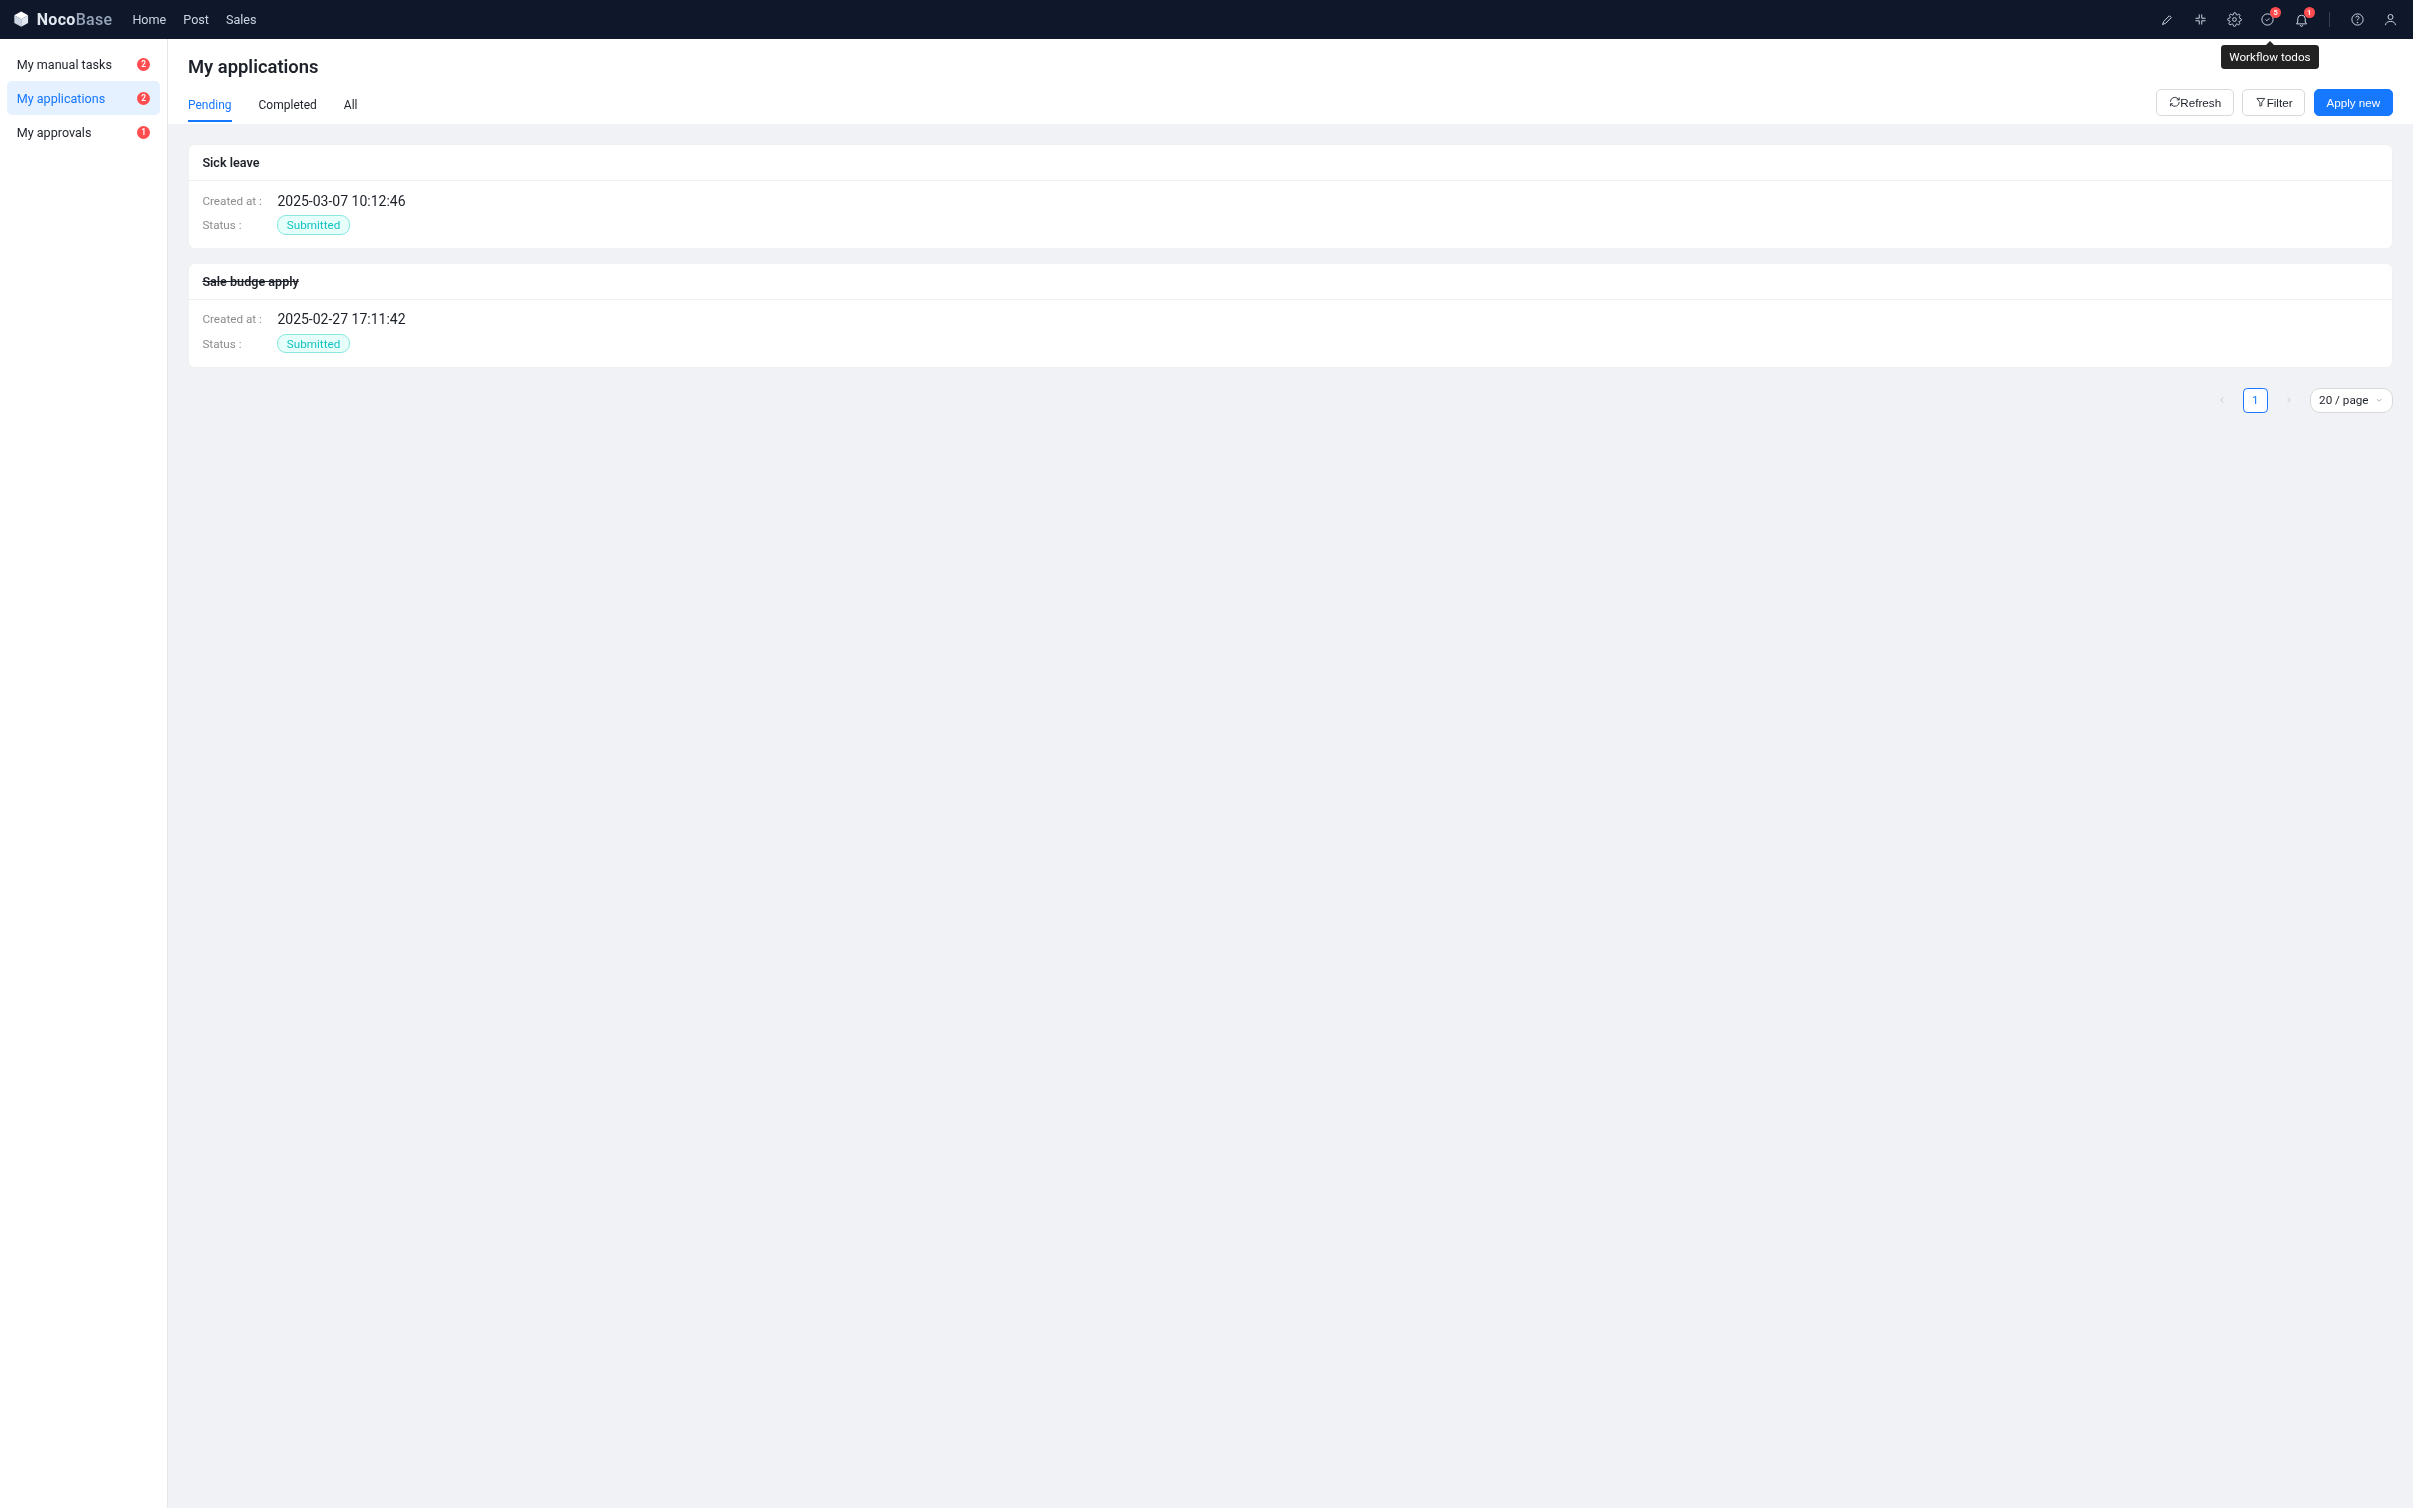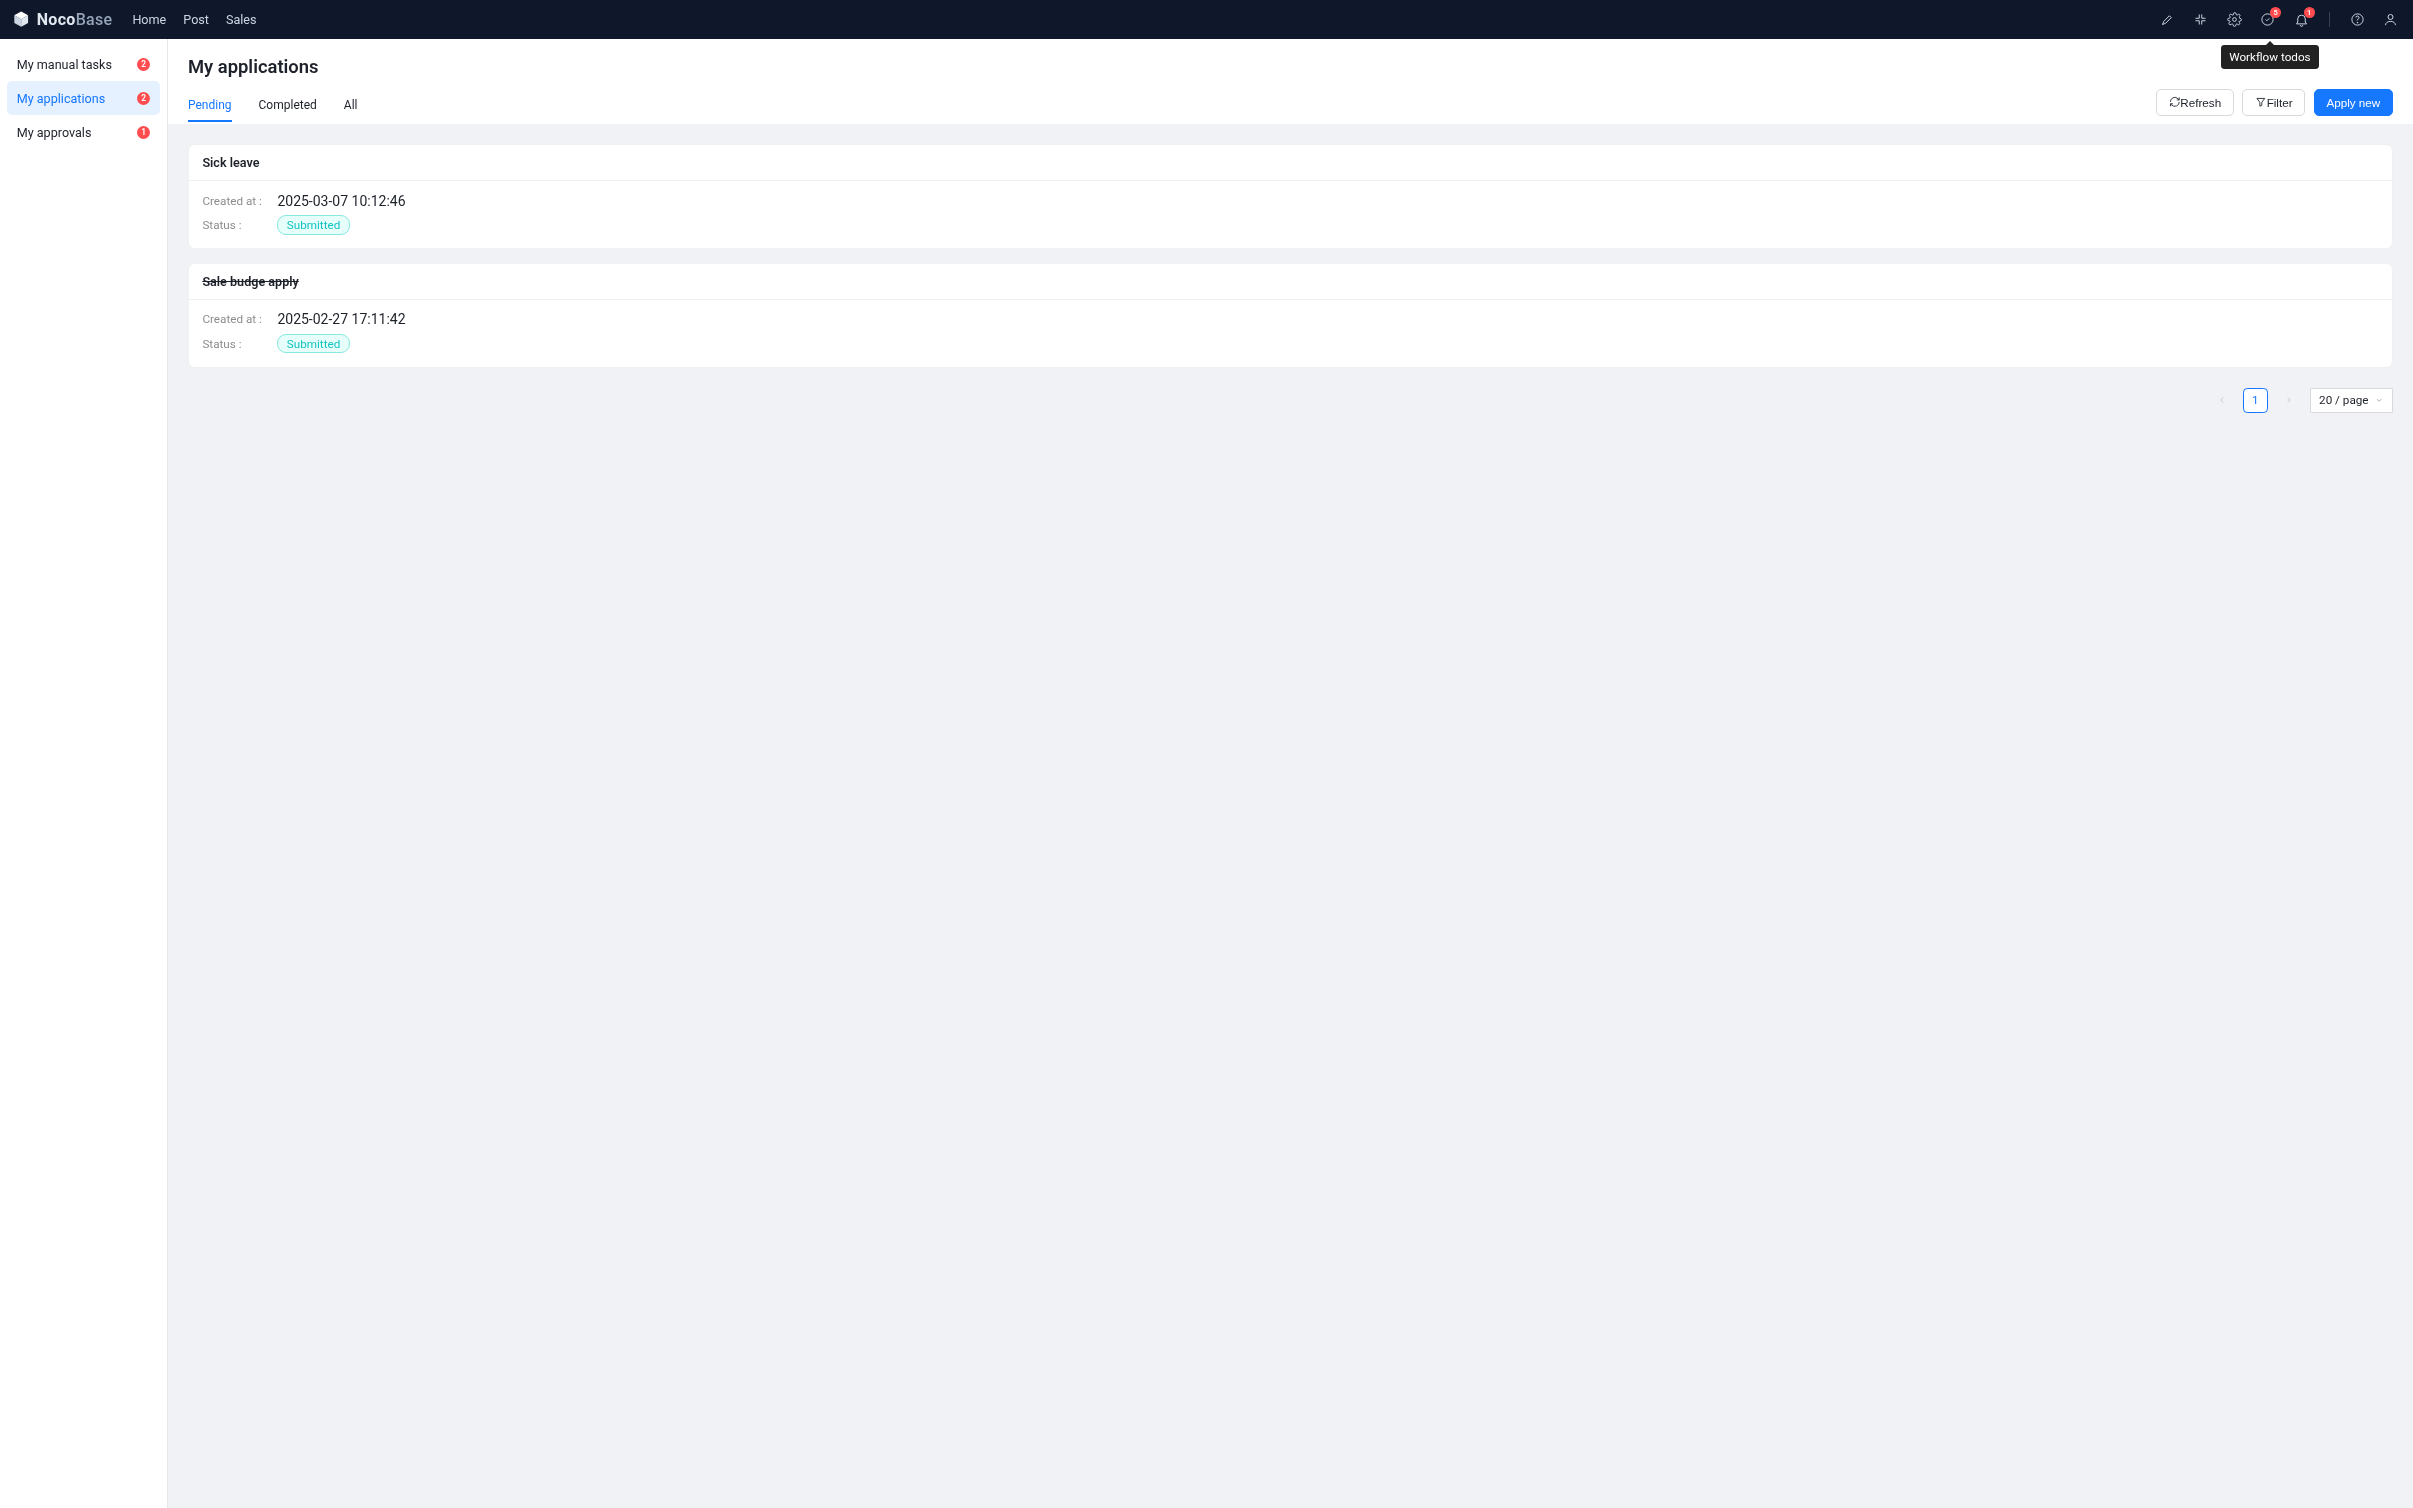--- a/index.html
+++ b/index.html
@@ -53,21 +53,21 @@
   .field { display: flex; align-items: center; gap: 10px; margin-bottom: 6.7px; }
   .field:last-child { margin-bottom: 0; }
   .field-label { color: #8c8c8c; font-size: 11.7px; width: 65px; }
   .field-value { font-size: 14px; text-align: center; }
   .tag { display: inline-block; padding: 1.7px 8.4px; border: 0.8px solid #87e8de; background: #e6fffb; color: #13c2c2; border-radius: 9px; font-size: 11.7px; }
 
   .pager { display: flex; align-items: center; justify-content: flex-end; gap: 8.4px; padding: 0 20px 20px 20px; }
   .pg-btn { width: 25px; height: 25px; border: 0.8px solid transparent; border-radius: 4.2px; background: transparent; display: flex; align-items: center; justify-content: center; color: #bfbfbf; cursor: default; }
   .pg-btn svg { width: 10px; height: 10px; stroke: currentColor; fill: none; stroke-width: 2; }
   .pg-num { width: 25px; height: 25px; border: 0.8px solid #1677ff; border-radius: 4.2px; display: flex; align-items: center; justify-content: center; color: #1677ff; font-size: 11.7px; background:#fff; }
-  .pg-size { height: 25px; border: 0.8px solid #d9d9d9; border-radius: 1px; padding: 0 8.4px; display: flex; align-items: center; gap: 6.7px; font-size: 11.7px; background:#fff; cursor: pointer; }
+  .pg-size { height: 25px; border: 0.8px solid #d9d9d9; border-radius: 10px; padding: 0 8.4px; display: flex; align-items: center; gap: 6.7px; font-size: 11.7px; background:#fff; cursor: pointer; }
   .pg-size svg { width: 8.4px; height: 8.4px; stroke: #8c8c8c; fill: none; stroke-width: 2; }
 </style>
 </head>
 <body>
 
 <div class="navbar">
   <div class="logo">
     <svg class="logo-mark" viewBox="0 0 24 24">
         <path d="M12 2 L21 7 L12 12 L3 7 Z" fill="#fff"></path>
         <path d="M3 7 L12 12 L12 22 L3 17 Z" fill="#cbd5e1"></path>

